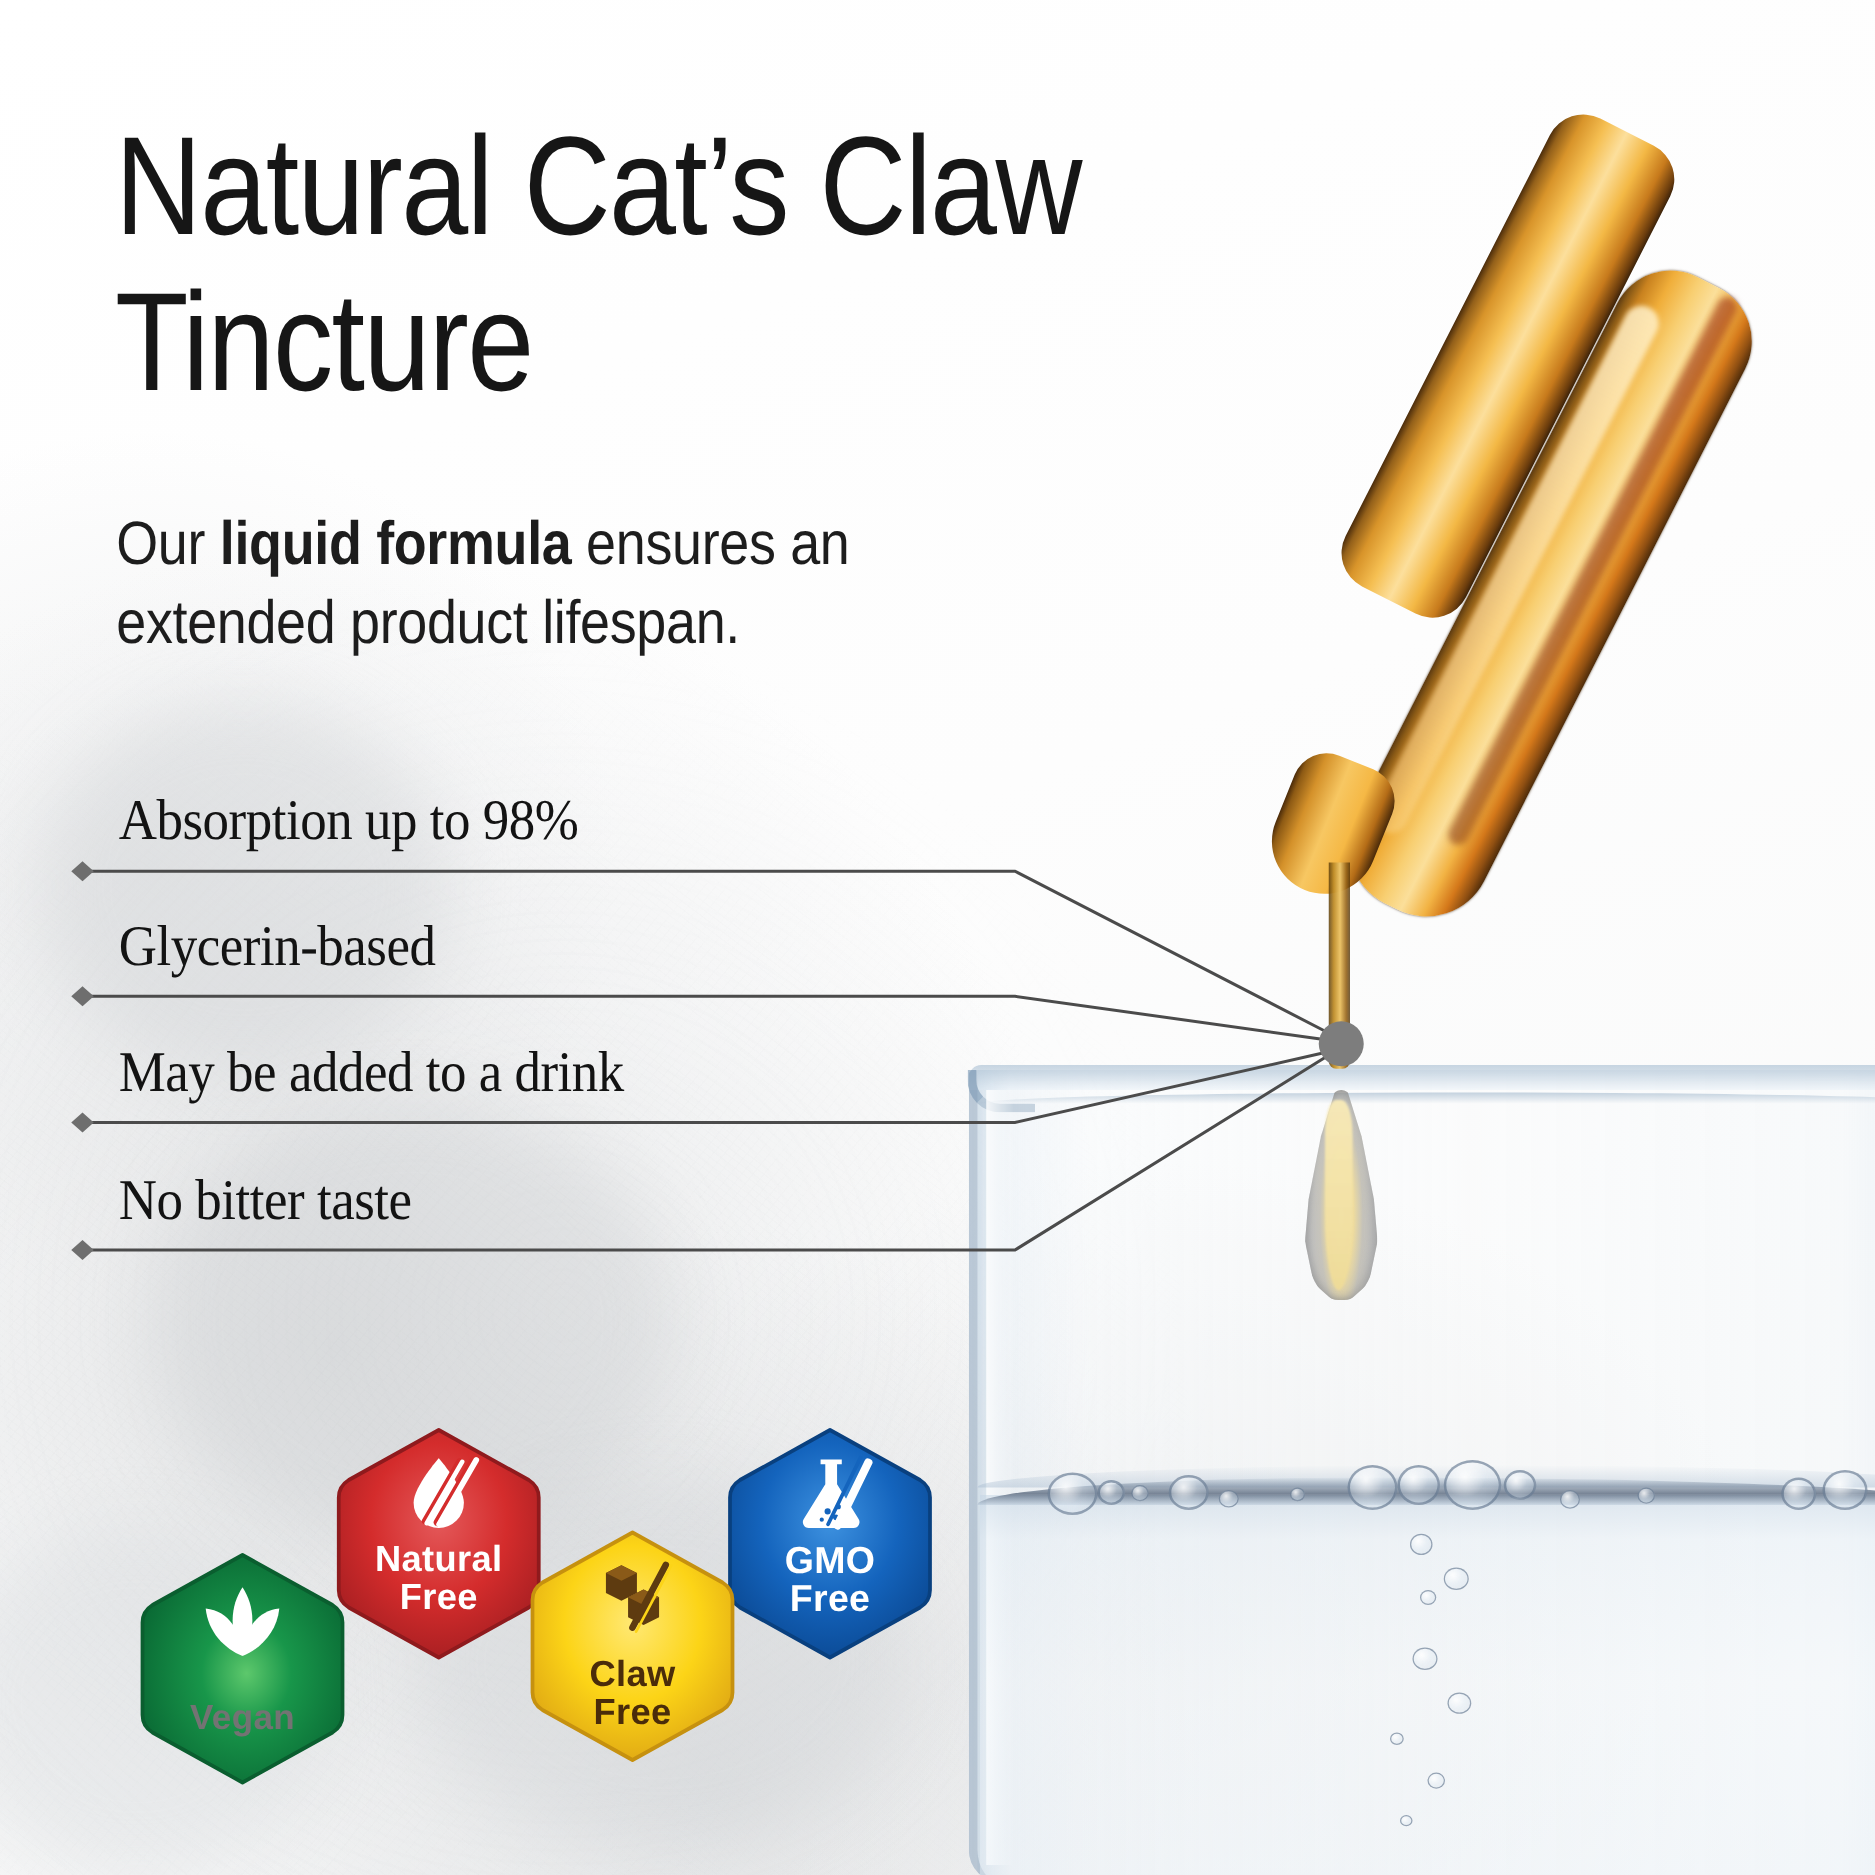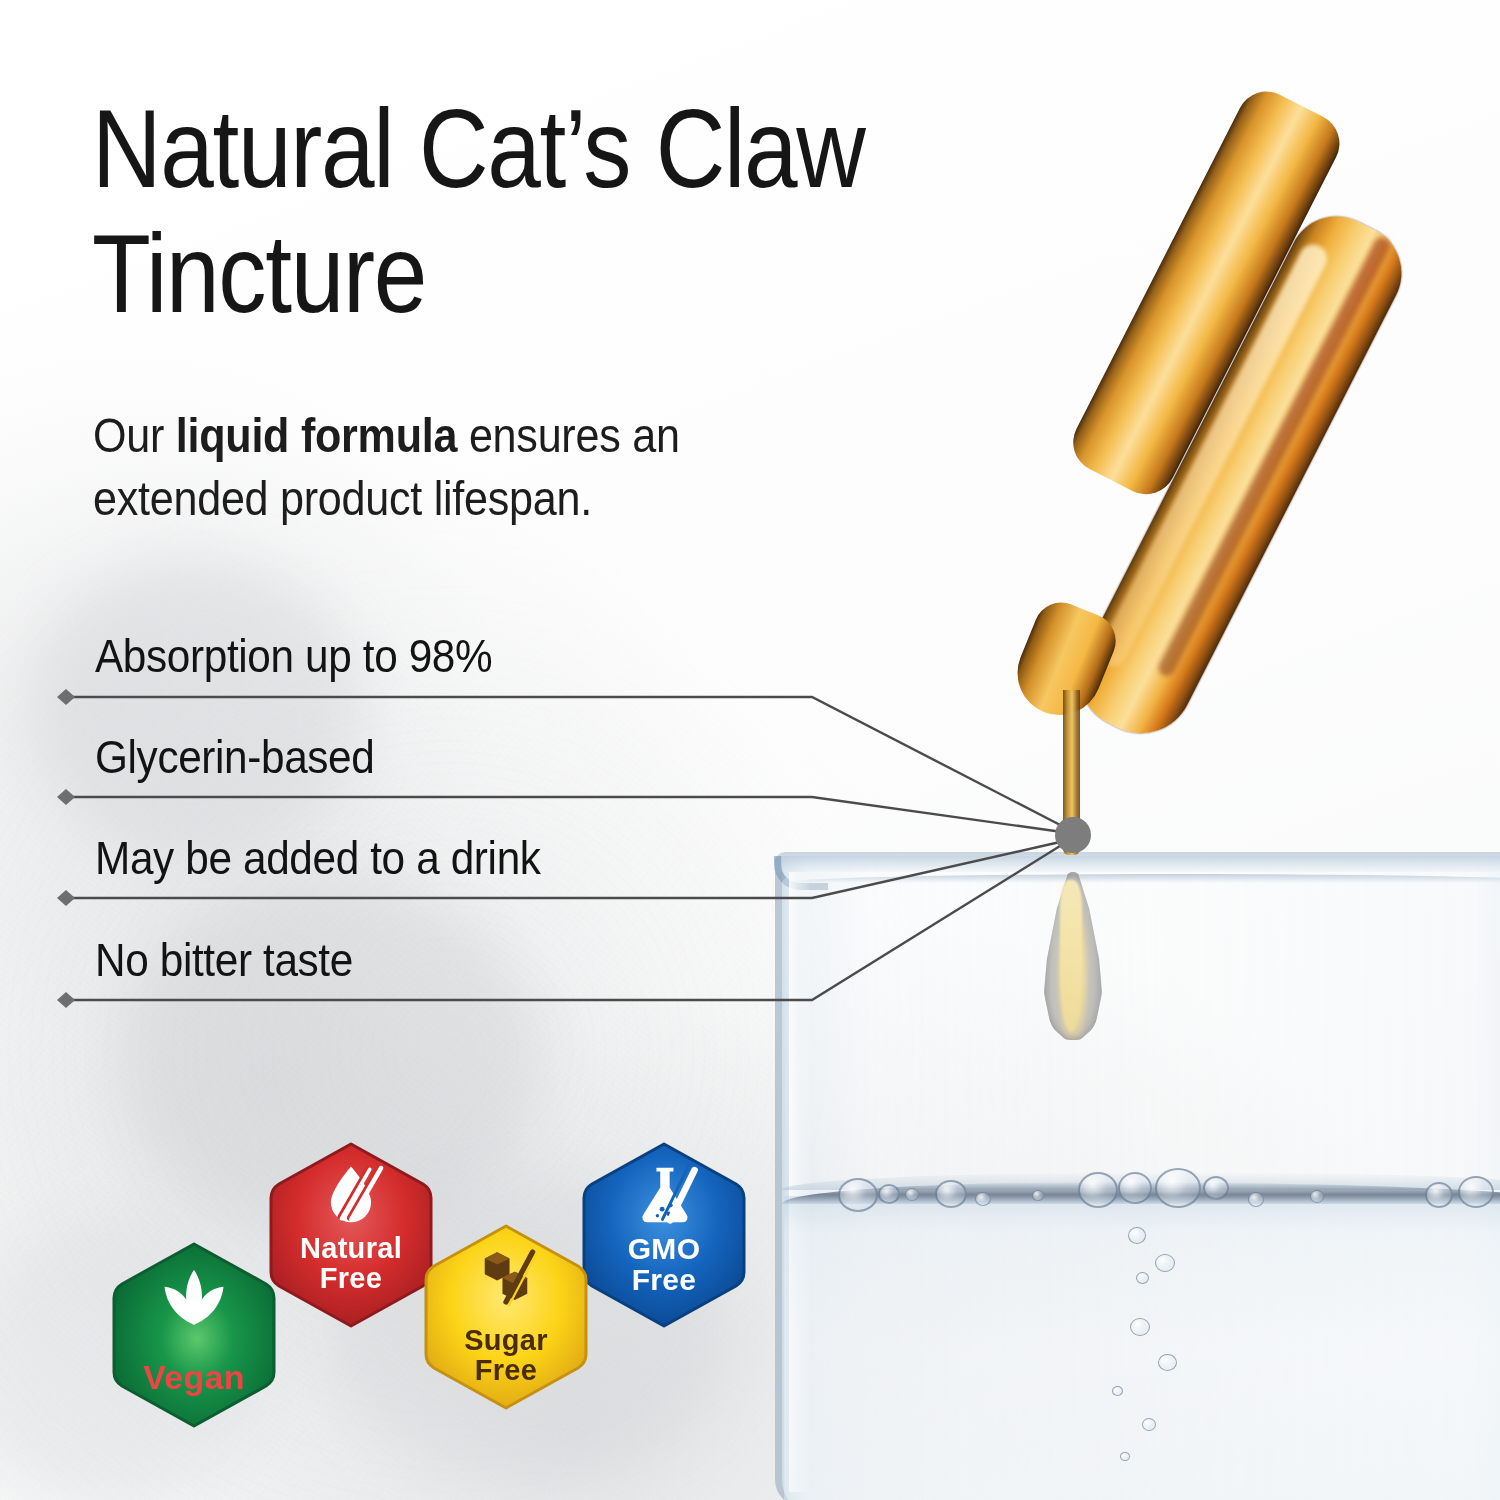--- a/index.html
+++ b/index.html
@@ -65,21 +65,21 @@
     line-height:1.28;
     font-weight:400;
     color:#1d1d1d;
     letter-spacing:-0.3px;
     transform: scaleX(0.88);
     transform-origin: left top;
   }
   .subhead b { font-weight:700; }
 
   
-  .features { position:absolute; left:0; top:0; width:1500px; height:1500px; }
+  .features { position:absolute; left:0; top:0; width:1500px; height:1500px;font-family:Liberation Serif, serif; }
   .feature-label {
     position:absolute;
     font-size:46px;
     line-height:1;
     font-weight:400;
     color:#131313;
     letter-spacing:-0.4px;
     white-space:nowrap;
     transform: scaleX(0.92);
     transform-origin: left bottom;
@@ -302,21 +302,21 @@
     position:absolute;
     left:50%;
     transform:translateX(-50%);
   }
 
   .badge-vegan  { left:108px; top:1240px; }
   .badge-alcohol{ left:265px; top:1140px; }
   .badge-sugar  { left:420px; top:1222px; }
   .badge-gmo    { left:578px; top:1140px; }
 
-  .cap-vegan   { top:120px; font-size:34px; color:#ef4444; }
+  .cap-vegan   { top:120px; font-size:28px; color:#737373; }
   .cap-alcohol { top:94px;  font-size:29px; color:#ffffff; }
   .cap-sugar   { top:104px; font-size:29px; color:#4a2c0a; }
   .cap-gmo     { top:94px;  font-size:30px; color:#ffffff; }
 </style>
 </head>
 <body>
 
 <div id="canvas">
 
   <div class="bg-base"></div>
@@ -471,21 +471,21 @@
           <path d="M36 36 l14 -7 14 7 v18 l-14 7 -14 -7 z"></path>
         </g>
         <g fill="#8a5a18">
           <path d="M16 14 l14 -7 14 7 -14 7 z"></path>
           <path d="M36 36 l14 -7 14 7 -14 7 z"></path>
         </g>
         <rect x="52" y="0" width="6" height="70" rx="3" fill="#5e3b10" transform="rotate(28 55 35)"></rect>
         <rect x="52" y="0" width="2.4" height="70" rx="1.2" fill="#fcd417" transform="rotate(28 55 35) translate(6.5 0)"></rect>
       </svg>
       <div class="cap cap-sugar">
-        <div>Sugar</div>
+        <div>Claw</div>
         <div>Free</div>
       </div>
     </div>
 
     <div class="badge badge-vegan">
       <svg class="hex" viewBox="0 0 172 190">
         <defs>
           <radialGradient id="gVeg" cx="52%" cy="52%" r="56%">
             <stop offset="0%" stop-color="#5dc86c"></stop>
             <stop offset="40%" stop-color="#18964a"></stop>

